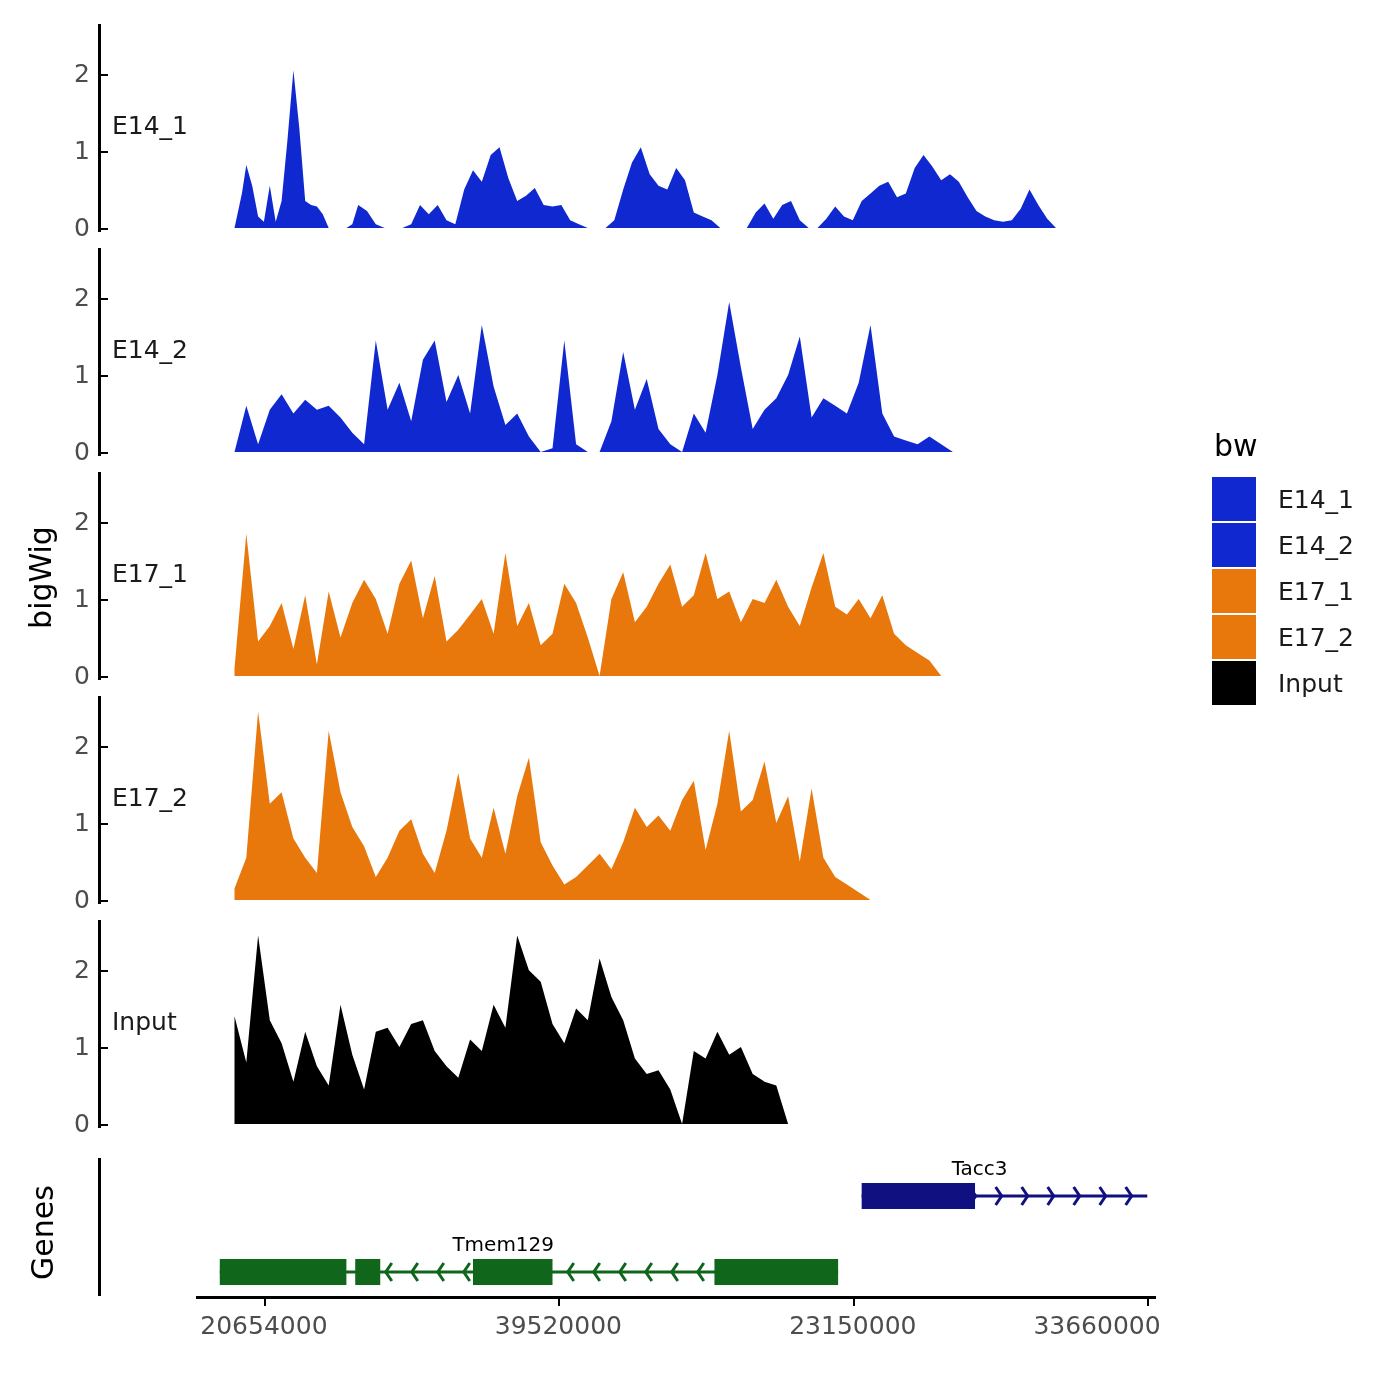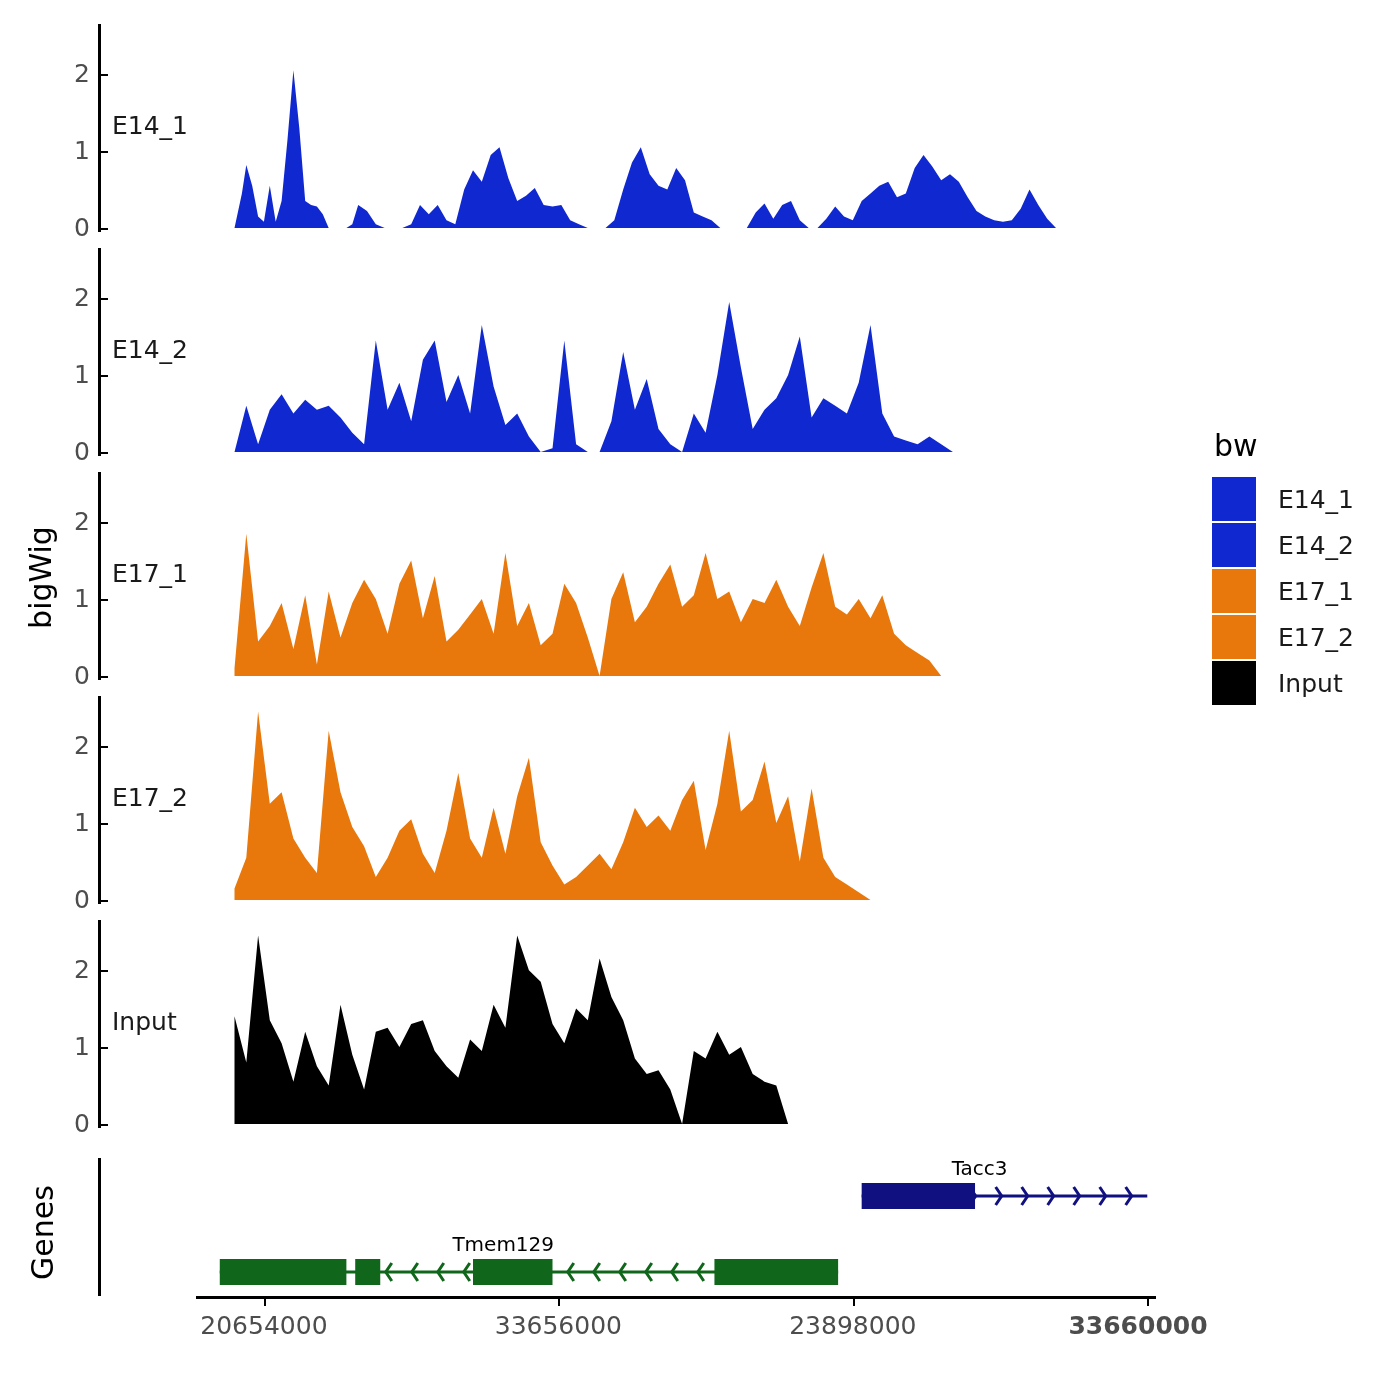--- a/index.html
+++ b/index.html
@@ -193,25 +193,25 @@
       </svg>
     <div class="gene-label" id="lbl-tacc3" style="left: 849.667px; top: 6px;">Tacc3</div>
     <div class="gene-label" id="lbl-tmem129" style="left: 350.389px; top: 82px;">Tmem129</div>
   </div>
 
   <div class="xaxis-line"></div>
   <div id="xticks">
       <div class="xtick" style="left: 263.944px;"></div>
       <div class="xticklabel" style="left: 163.944px;">20654000</div>
       <div class="xtick" style="left: 558.389px;"></div>
-      <div class="xticklabel" style="left: 458.389px;">33656000</div>
+      <div class="xticklabel" style="left: 458.389px;">39520000</div>
       <div class="xtick" style="left: 852.833px;"></div>
-      <div class="xticklabel" style="left: 752.833px;">23898000</div>
+      <div class="xticklabel" style="left: 752.833px;">23150000</div>
       <div class="xtick" style="left: 1147.28px;"></div>
-      <div class="xticklabel" style="left: 1038px; font-weight: bold;">33660000</div>
+      <div class="xticklabel" style="left: 997px;">33660000</div>
     </div>
 
   <div class="legend">
     <div class="legend-title">bw</div>
     <div id="legend-rows">
         <div class="legend-row">
           <span class="legend-key" style="background:#1028d0"></span>
           <span class="legend-text">E14_1</span>
         </div>
         <div class="legend-row">

